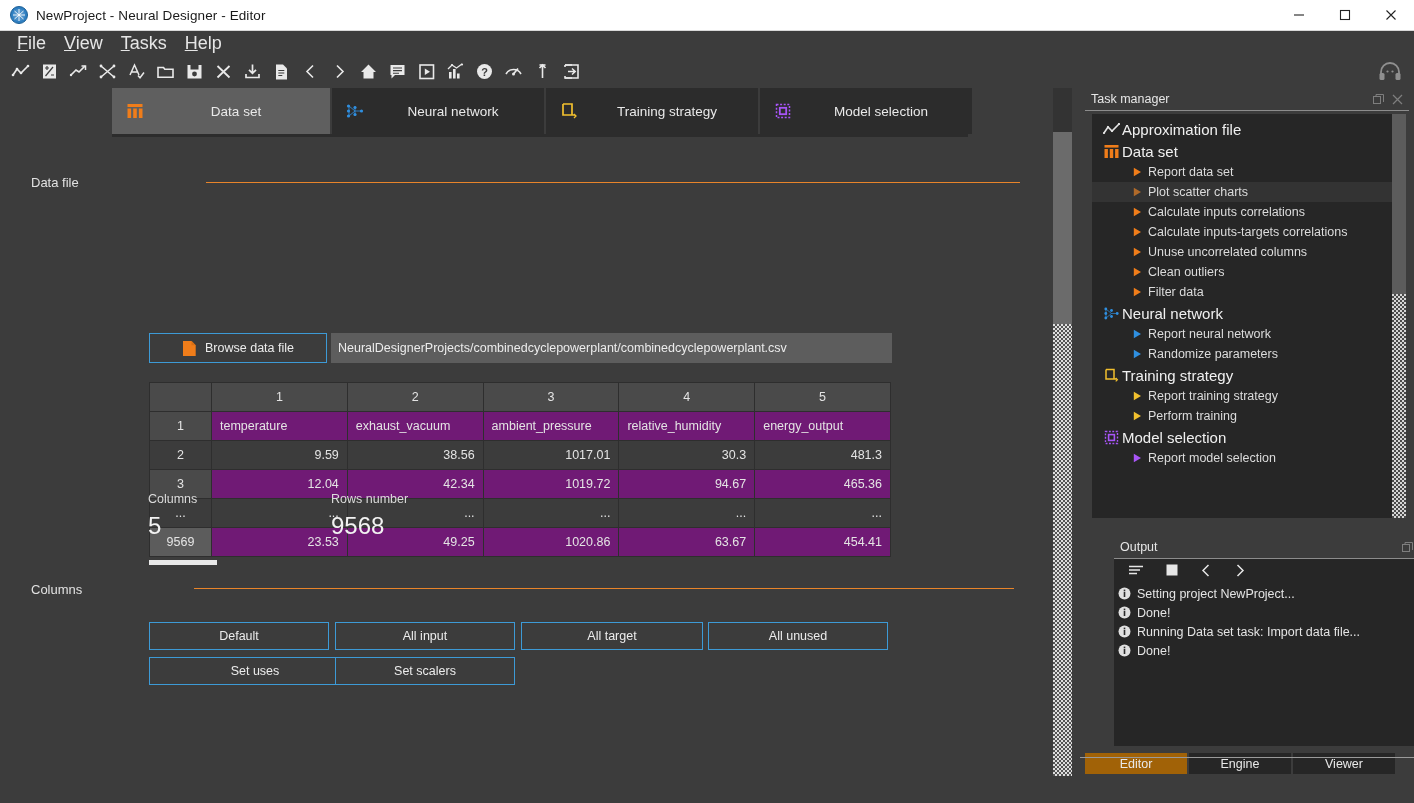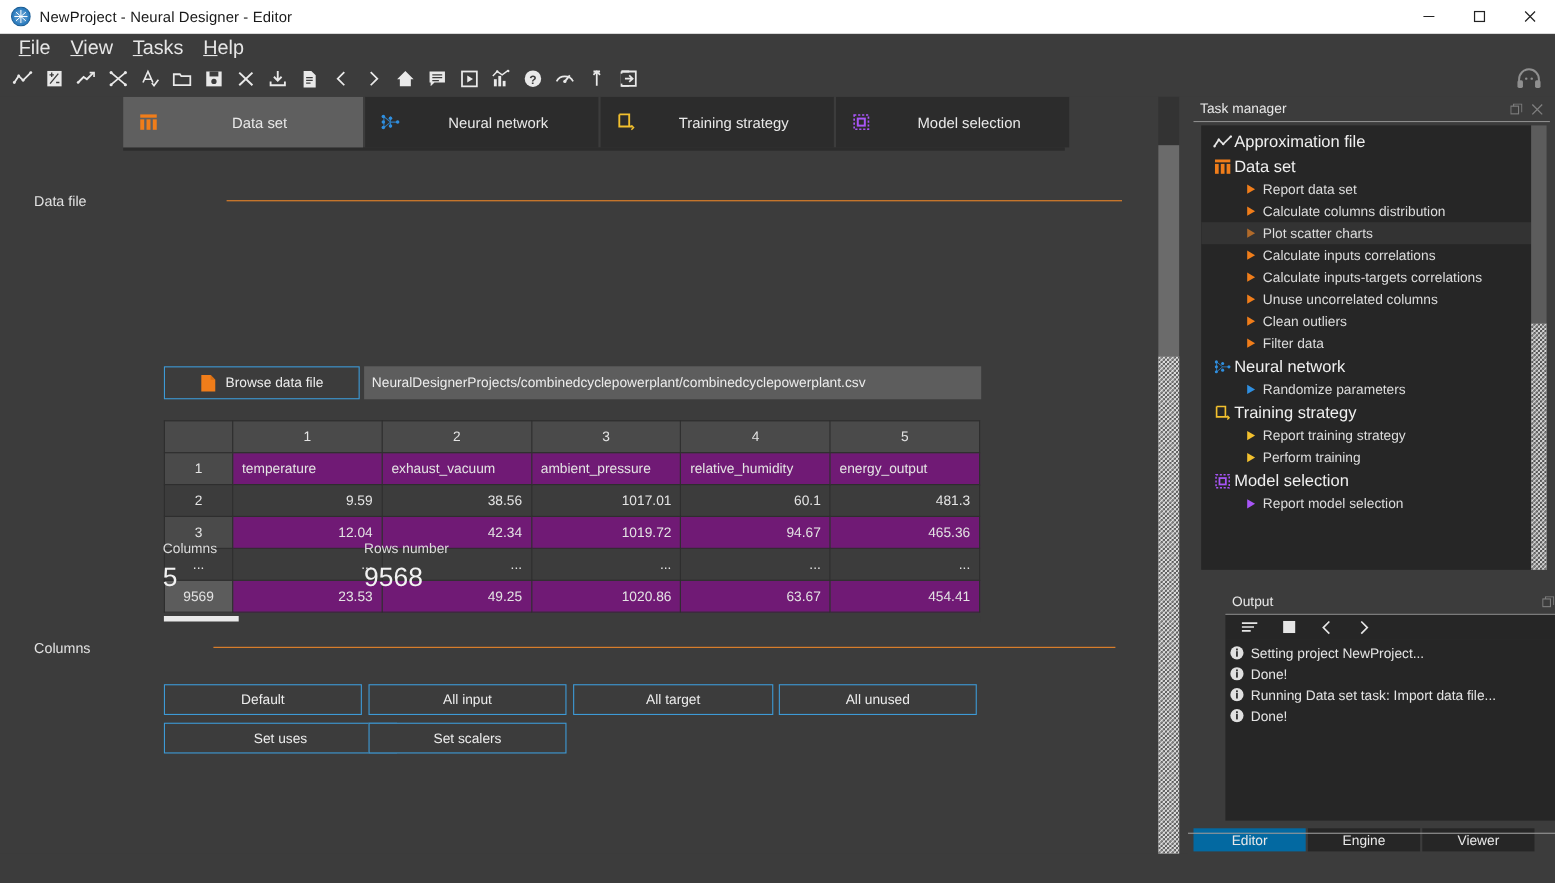--- a/index.html
+++ b/index.html
@@ -149,21 +149,21 @@
   .outpanel { position:absolute; left:5px; top:448px; width:324px; height:210px;margin-left:29px; }
   .out-toolbar { position:absolute; left:0; top:23px; width:324px; height:22px;
                  background:#262626; display:flex; align-items:center; gap:22px; padding-left:14px; }
   .out-log { position:absolute; left:0; top:45px; width:324px; height:165px; background:#262626; padding-top:3px; }
   .logline { display:flex; align-items:center; height:19px; padding-left:4px; gap:6px;
              font-size:12.5px; color:#e4e4e4; }
 
   .bottom-tabs { position:absolute; left:0px; top:665px; width:334px; height:21px; display:flex; gap:2px; padding-left:5px; }
   .btab { width:102px; height:21px; display:flex; align-items:center; justify-content:center;
           font-size:12.5px; color:#e9e9e9; background:#262626; }
-  .btab.active { background:#0369a1; }
+  .btab.active { background:#a16207; }
   .dock-divider { position:absolute; left:1080px; top:757px; width:334px; height:1px; background:#9a9a9a; }
 
   svg { display:block; }
 </style>
 </head>
 <body>
 
 <div class="titlebar">
   <span class="title-logo">
     <svg width="18" height="18" viewBox="0 0 18 18">
@@ -429,21 +429,21 @@
         <td class="txt">exhaust_vacuum</td>
         <td class="txt">ambient_pressure</td>
         <td class="txt">relative_humidity</td>
         <td class="txt">energy_output</td>
       </tr>
       <tr class="alt">
         <td class="rowhdr">2</td>
         <td class="num">9.59</td>
         <td class="num">38.56</td>
         <td class="num">1017.01</td>
-        <td class="num">60.1</td>
+        <td class="num">30.3</td>
         <td class="num">481.3</td>
       </tr>
       <tr>
         <td class="rowhdr">3</td>
         <td class="num">12.04</td>
         <td class="num">42.34</td>
         <td class="num">1019.72</td>
         <td class="num">94.67</td>
         <td class="num">465.36</td>
       </tr>
@@ -542,28 +542,20 @@
       </div>
 
       <div class="tnode leaf">
         <span class="t-ico">
             <svg width="9" height="10" viewBox="0 0 9 10">
               <path d="M0.8 0.8 L8 5 L0.8 9.2 Z" fill="#f07d1a"></path>
             </svg>
           </span>
         <span class="t-lbl">Report data set</span>
       </div>
-      <div class="tnode leaf">
-        <span class="t-ico">
-            <svg width="9" height="10" viewBox="0 0 9 10">
-              <path d="M0.8 0.8 L8 5 L0.8 9.2 Z" fill="#f07d1a"></path>
-            </svg>
-          </span>
-        <span class="t-lbl">Calculate columns distribution</span>
-      </div>
       <div class="tnode leaf sel">
         <span class="t-ico">
             <svg width="9" height="10" viewBox="0 0 9 10">
               <path d="M0.8 0.8 L8 5 L0.8 9.2 Z" fill="#b06a2a"></path>
             </svg>
           </span>
         <span class="t-lbl">Plot scatter charts</span>
       </div>
       <div class="tnode leaf">
         <span class="t-ico">
@@ -619,20 +611,28 @@
           </svg>
         </span>
         <span class="t-lbl">Neural network</span>
       </div>
       <div class="tnode leaf">
         <span class="t-ico">
             <svg width="9" height="10" viewBox="0 0 9 10">
               <path d="M0.8 0.8 L8 5 L0.8 9.2 Z" fill="#2f8fe0"></path>
             </svg>
           </span>
+        <span class="t-lbl">Report neural network</span>
+      </div>
+      <div class="tnode leaf">
+        <span class="t-ico">
+            <svg width="9" height="10" viewBox="0 0 9 10">
+              <path d="M0.8 0.8 L8 5 L0.8 9.2 Z" fill="#2f8fe0"></path>
+            </svg>
+          </span>
         <span class="t-lbl">Randomize parameters</span>
       </div>
 
       <div class="tnode group">
         <span class="t-ico">
           <svg width="17" height="15" viewBox="0 0 17 15">
               <path d="M3 1.5 V11 H13.5" stroke="#f2c02e" stroke-width="1.5" fill="none"></path>
               <path d="M3 1.5 H11 V11" stroke="#f2c02e" stroke-width="1.5" fill="none"></path>
               <path d="M12.7 10 L14.4 11.8 L12.7 13.4" stroke="#f2c02e" stroke-width="1.2" fill="none"></path>
             </svg>

